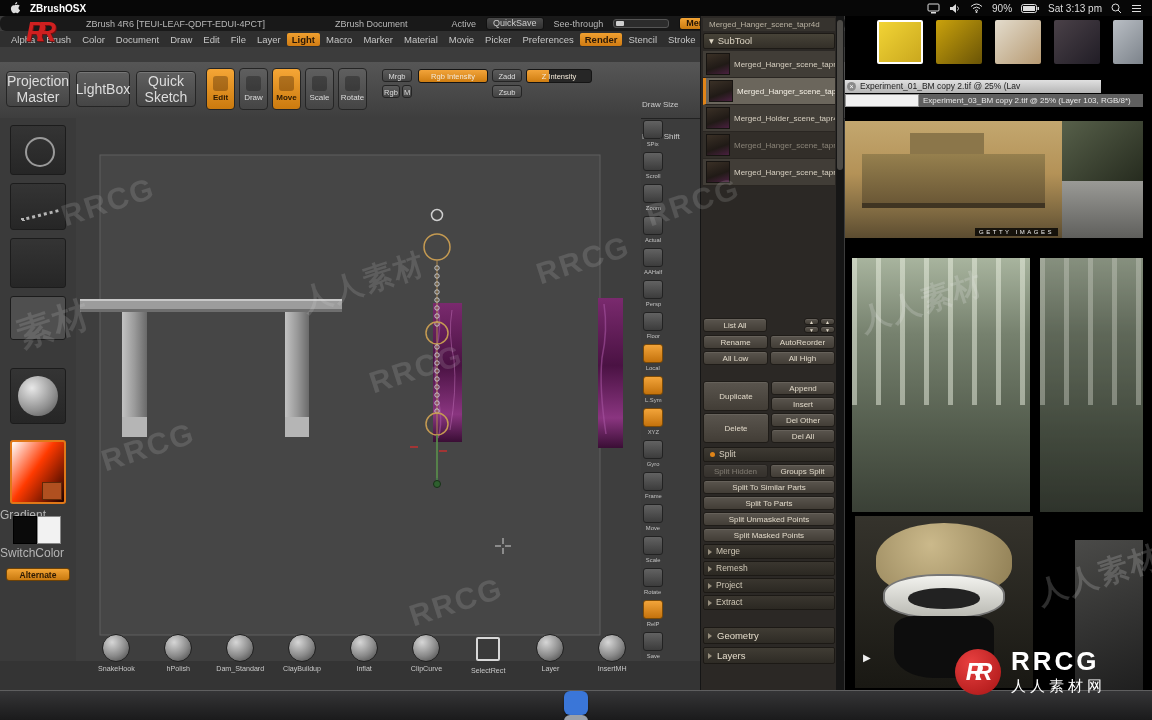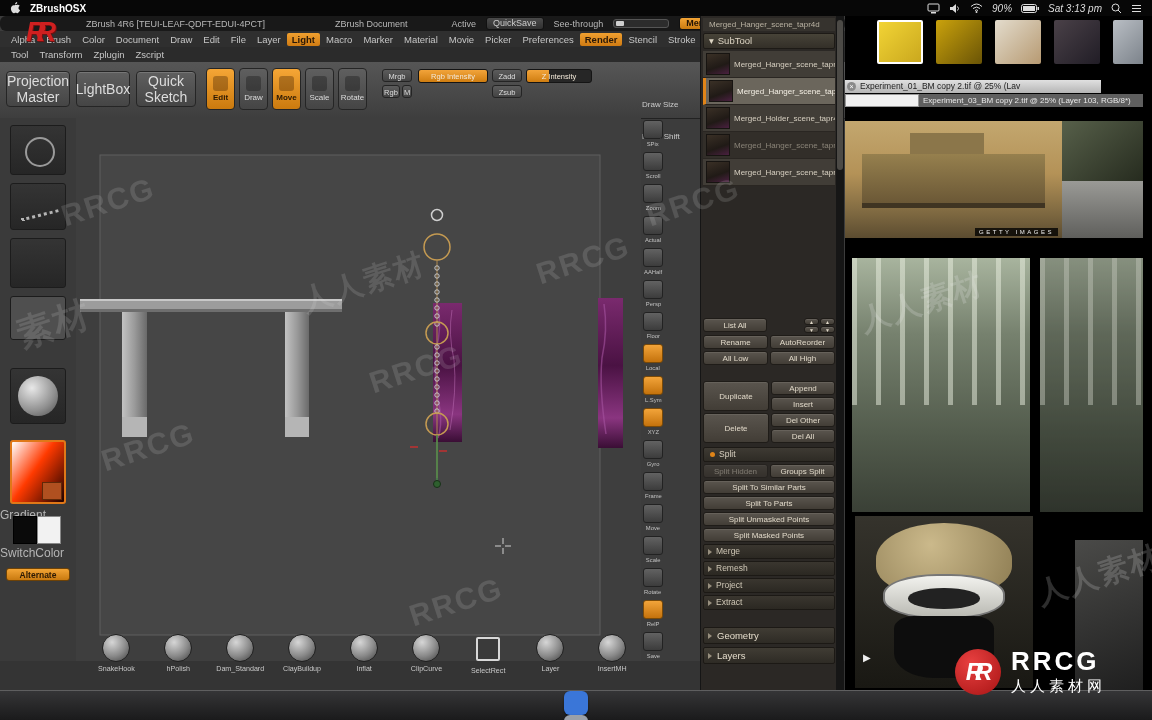--- a/index.html
+++ b/index.html
@@ -3,21 +3,21 @@
 <meta charset="utf-8">
 <style>
   html,body{margin:0;padding:0;background:#000;}
   #screen{position:relative;width:1152px;height:720px;background:#000;overflow:hidden;
           font-family:"Liberation Sans",sans-serif;-webkit-font-smoothing:antialiased;}
   
   .menubar{position:absolute;left:0;top:0;width:1152px;height:16px;background:#070707;
            display:flex;align-items:center;gap:10px;padding:0 10px;box-sizing:border-box;
            color:#ddd;font-size:10px;z-index:40;}
   .appname{font-weight:bold;color:#fff;}
-  .mb-right{margin-left:auto;display:flex;align-items:center;gap:9px;font-style:italic;}
+  .mb-right{margin-left:auto;display:flex;align-items:center;gap:9px;}
   .mb-ic svg{display:block;}
   
   .zwin{position:absolute;left:0;top:16px;width:845px;height:674px;background:#3c3c3c;}
   .tbar{position:absolute;left:0;top:0;width:845px;height:15px;background:#191919;display:flex;
         align-items:center;gap:10px;font-size:9px;color:#b8b8b8;padding-left:86px;box-sizing:border-box;border-radius:6px;}
   .tb-doc{margin-left:60px;} .tb-active{margin-left:34px;}
   .tb-btn{background:linear-gradient(#4a4a4a,#303030);border:1px solid #111;border-radius:3px;
           padding:0 6px;height:11px;line-height:11px;color:#ccc;}
   .tb-btn.orange{background:linear-gradient(#f2a435,#c97a10);color:#241404;font-weight:bold;}
   .tb-slider{width:54px;height:7px;background:#2c2c2c;border:1px solid #555;border-radius:3px;position:relative;}
@@ -277,27 +277,20 @@
         <span class="menu-item">Marker</span>
         <span class="menu-item">Material</span>
         <span class="menu-item">Movie</span>
         <span class="menu-item">Picker</span>
         <span class="menu-item">Preferences</span>
         <span class="menu-item accent">Render</span>
         <span class="menu-item">Stencil</span>
         <span class="menu-item">Stroke</span>
         <span class="menu-item accent">Texture</span>
       </div>
-    <div class="mrow r2">
-
-    <span class="menu-item">Tool</span>
-        <span class="menu-item">Transform</span>
-        <span class="menu-item">Zplugin</span>
-        <span class="menu-item">Zscript</span>
-      </div>
 
     <div class="shelf">
       <div class="sh-btn" id="pm">Projection Master</div>
       <div class="sh-btn" id="lbx">LightBox</div>
       <div class="sh-btn" id="qsk">Quick Sketch</div>
       <div class="mode-row">
 
       <div class="mode-btn accent">
           <div class="mico"></div>
           <span>Edit</span>

